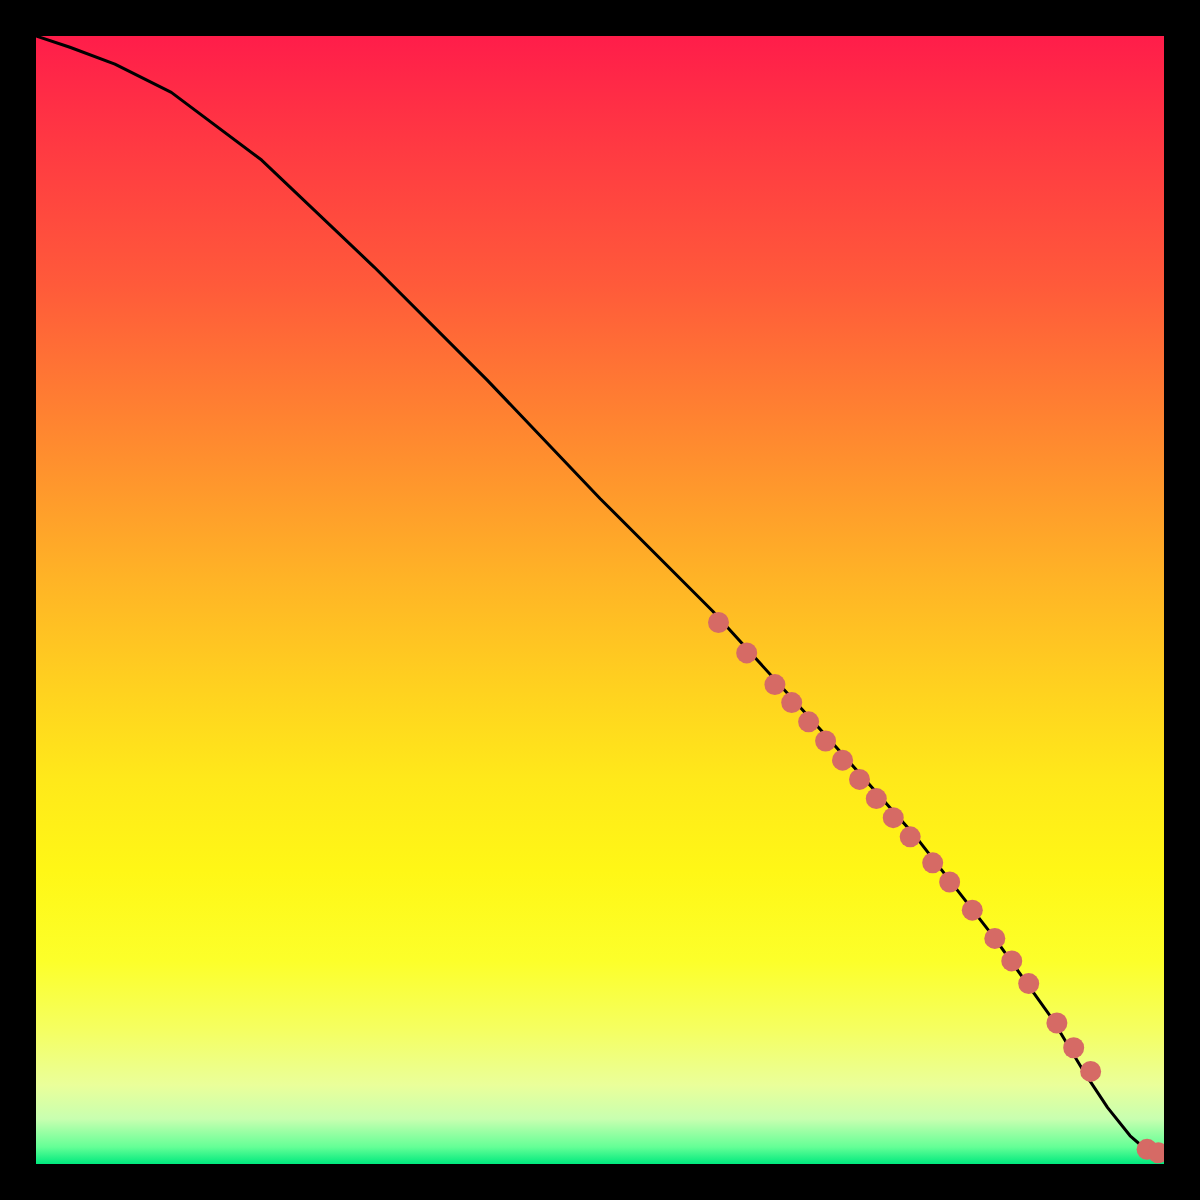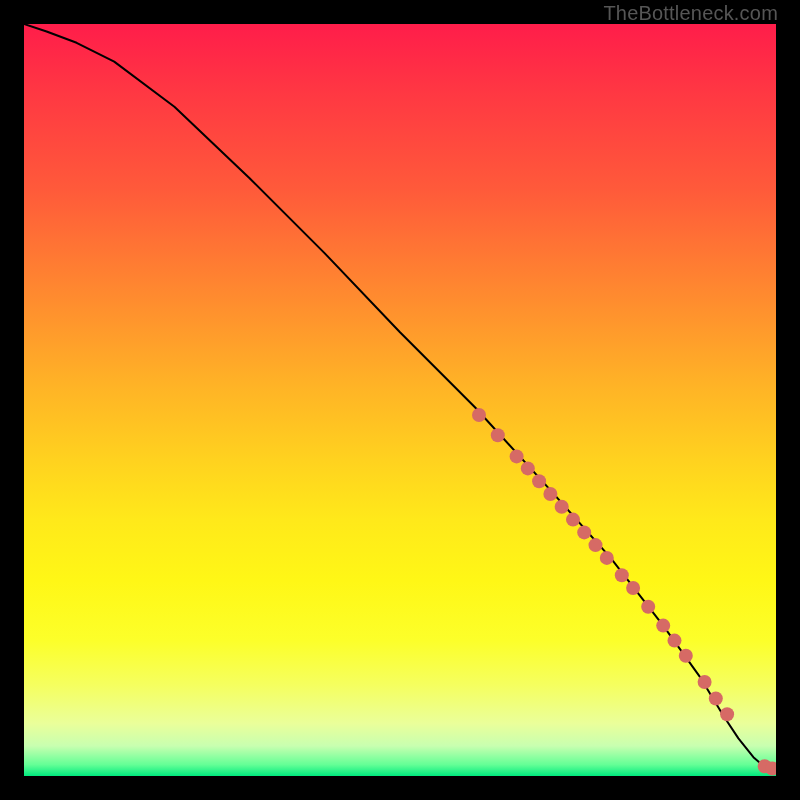--- a/index.html
+++ b/index.html
@@ -61,21 +61,20 @@
   .dot {
     fill: #d66a65;
     stroke: none;
   }
 </style>
 </head>
 <body>
 
 <div class="stage">
 
-  <div class="attribution">TheBottleneck.com</div>
 
   <div class="plot">
     <svg class="overlay" viewBox="0 0 752 752" preserveAspectRatio="none">
       <path id="curve-path" class="curve" d="M0.0 0.0 L22.6 7.5 L52.6 18.8 L90.2 37.6 L150.4 82.7 L225.6 154.2 L300.8 229.4 L376.0 308.3 L451.2 383.5 L526.4 466.2 L586.6 533.9 L639.2 601.6 L676.8 654.2 L699.4 691.8 L714.4 714.4 L729.4 733.2 L740.7 743.0 L752.0 744.5"></path>
       <g id="dots">
           <circle class="dot" cx="455.0" cy="391.0" r="7" fill="#d66a65"></circle>
           <circle class="dot" cx="473.8" cy="411.3" r="7" fill="#d66a65"></circle>
           <circle class="dot" cx="492.6" cy="432.4" r="7" fill="#d66a65"></circle>
           <circle class="dot" cx="503.8" cy="444.4" r="7" fill="#d66a65"></circle>
           <circle class="dot" cx="515.1" cy="457.2" r="7" fill="#d66a65"></circle>

